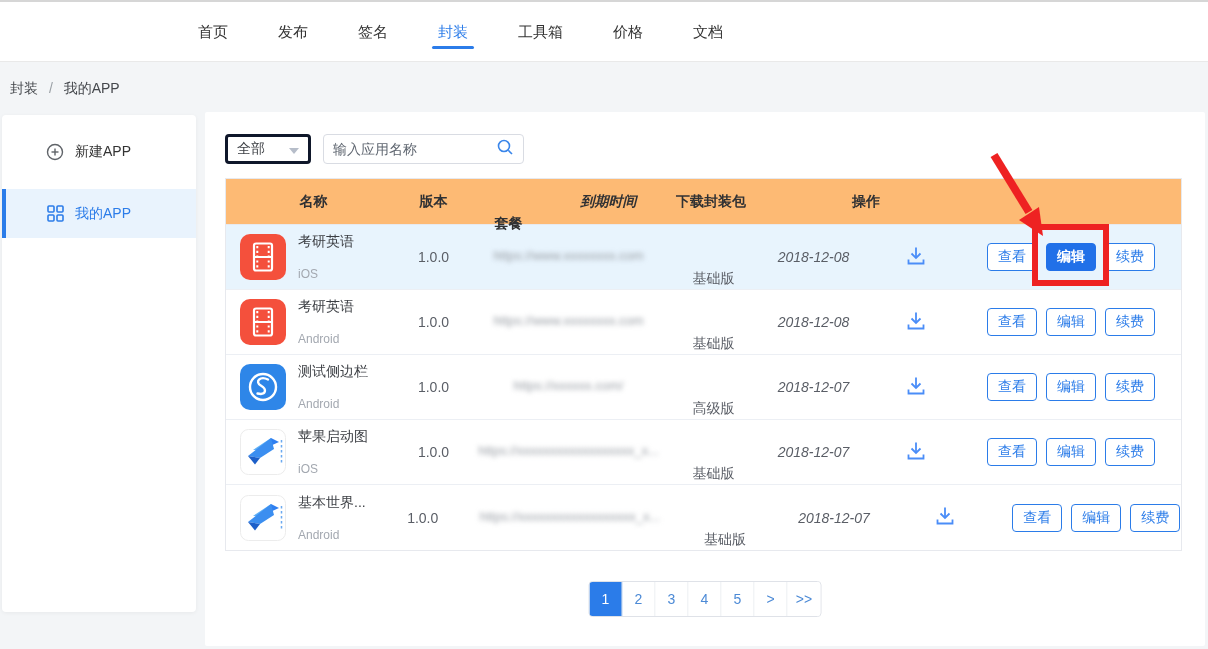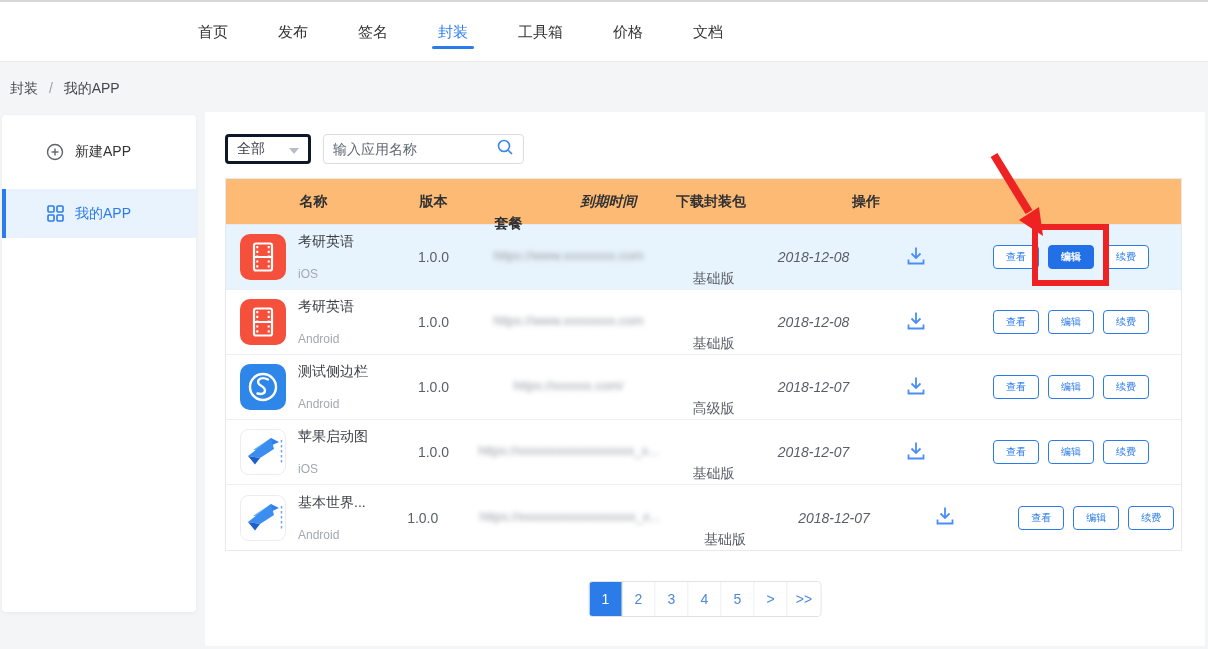--- a/index.html
+++ b/index.html
@@ -65,21 +65,21 @@
   .cell { text-align:center; }
   .name-cell { display:flex; align-items:center; gap:12px; padding-left:14px; text-align:left; }
   .app-icon { width:46px; height:46px; flex:0 0 46px; display:flex; }
   .app-title { font-size:14px; color:#3c3f44; white-space:nowrap; }
   .app-sub { font-size:12px; color:#a3a8b0; margin-top:16px; }
   .url-masked { display:inline-block; max-width:195px; font-size:13px; color:#989da4; filter:blur(2.6px); white-space:nowrap; overflow:hidden; }
   .dl-btn { display:inline-flex; cursor:pointer; }
   .act-cell { display:flex; justify-content:center; gap:9px; }
   .btn {
     min-width:46px; padding:4px 10px; border:1px solid #2b7ce9; border-radius:4px;
-    color:#2b7ce9; font-size:10px; background:#fff; text-align:center; cursor:pointer; white-space:nowrap;
+    color:#2b7ce9; font-size:14px; background:#fff; text-align:center; cursor:pointer; white-space:nowrap;
   }
   .btn.solid { background:#2170e8; border-color:#2170e8; color:#fff; font-weight:bold; }
   
   .pagination {
     position:absolute; top:469px; left:50%; transform:translateX(-50%);
     display:flex; border:1px solid #dfe2e8; border-radius:4px; overflow:hidden; background:#fff;
   }
   .page-cell {
     width:33px; height:34px; line-height:34px; text-align:center;
     font-size:14px; color:#4c8ad6; border-right:1px solid #e6e9ed; cursor:pointer; background:#fff;

